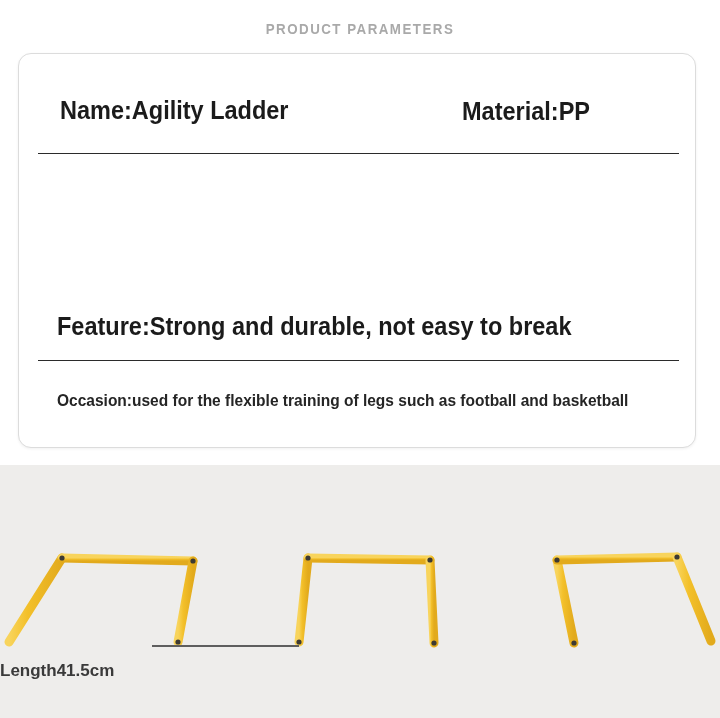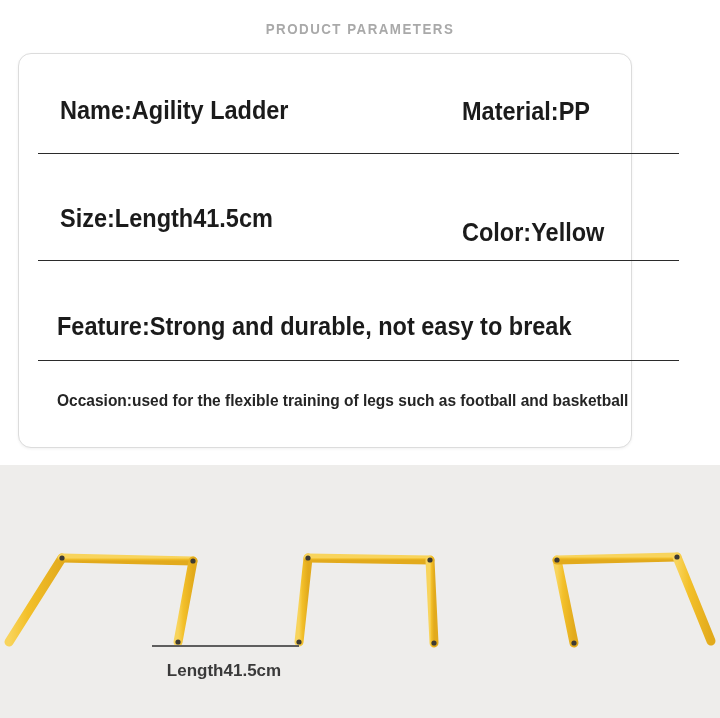--- a/index.html
+++ b/index.html
@@ -34,21 +34,21 @@
     transform: scaleX(0.92);
     transform-origin: center;
     white-space: nowrap;
   }
 
   
   .spec-card {
     position: absolute;
     left: 18px;
     top: 53px;
-    width: 614px;
+    width: 678px;
     height: 395px;
     box-sizing: border-box;
     background: #ffffff;
     border: 1px solid #dcdcdc;
     border-radius: 13px;
     box-shadow: 0 1px 3px rgba(0,0,0,0.06);
   }
 
   .spec-rows {
     position: absolute;
@@ -134,21 +134,21 @@
     top: 645px;
     width: 147px;
     height: 0;
     border-top: 2px solid #5e5e5e;
   }
   .measure-label {
     position: absolute;
     left: 0;
     top: 661px;
     width: 448px;
-    text-align: center;
+    text-align: left;
     font-size: 17px;
     color: #3a3a3a;
     font-family: "Liberation Sans", sans-serif;
     white-space: nowrap;
   }
 </style>
 </head>
 <body>
 
 <div id="page">
@@ -157,25 +157,20 @@
 
   <div class="spec-card">
     <div class="spec-rows">
 
       <div class="spec-row" id="row1">
         <div class="cell cell-left">Name:Agility Ladder</div>
         <div class="cell cell-right">Material:PP</div>
         <div class="row-line"></div>
       </div>
 
-      <div class="spec-row" id="row2">
-        <div class="cell cell-left">Size:Length41.5cm</div>
-        <div class="cell cell-right">Color:Yellow</div>
-        <div class="row-line"></div>
-      </div>
 
       <div class="spec-row" id="row4">
         <div class="cell cell-left">Occasion:used for the flexible training of legs such as football and basketball</div>
       </div>
 
       <div class="spec-row" id="row3">
         <div class="cell cell-left">Feature:Strong and durable, not easy to break</div>
         <div class="row-line"></div>
       </div>
 

